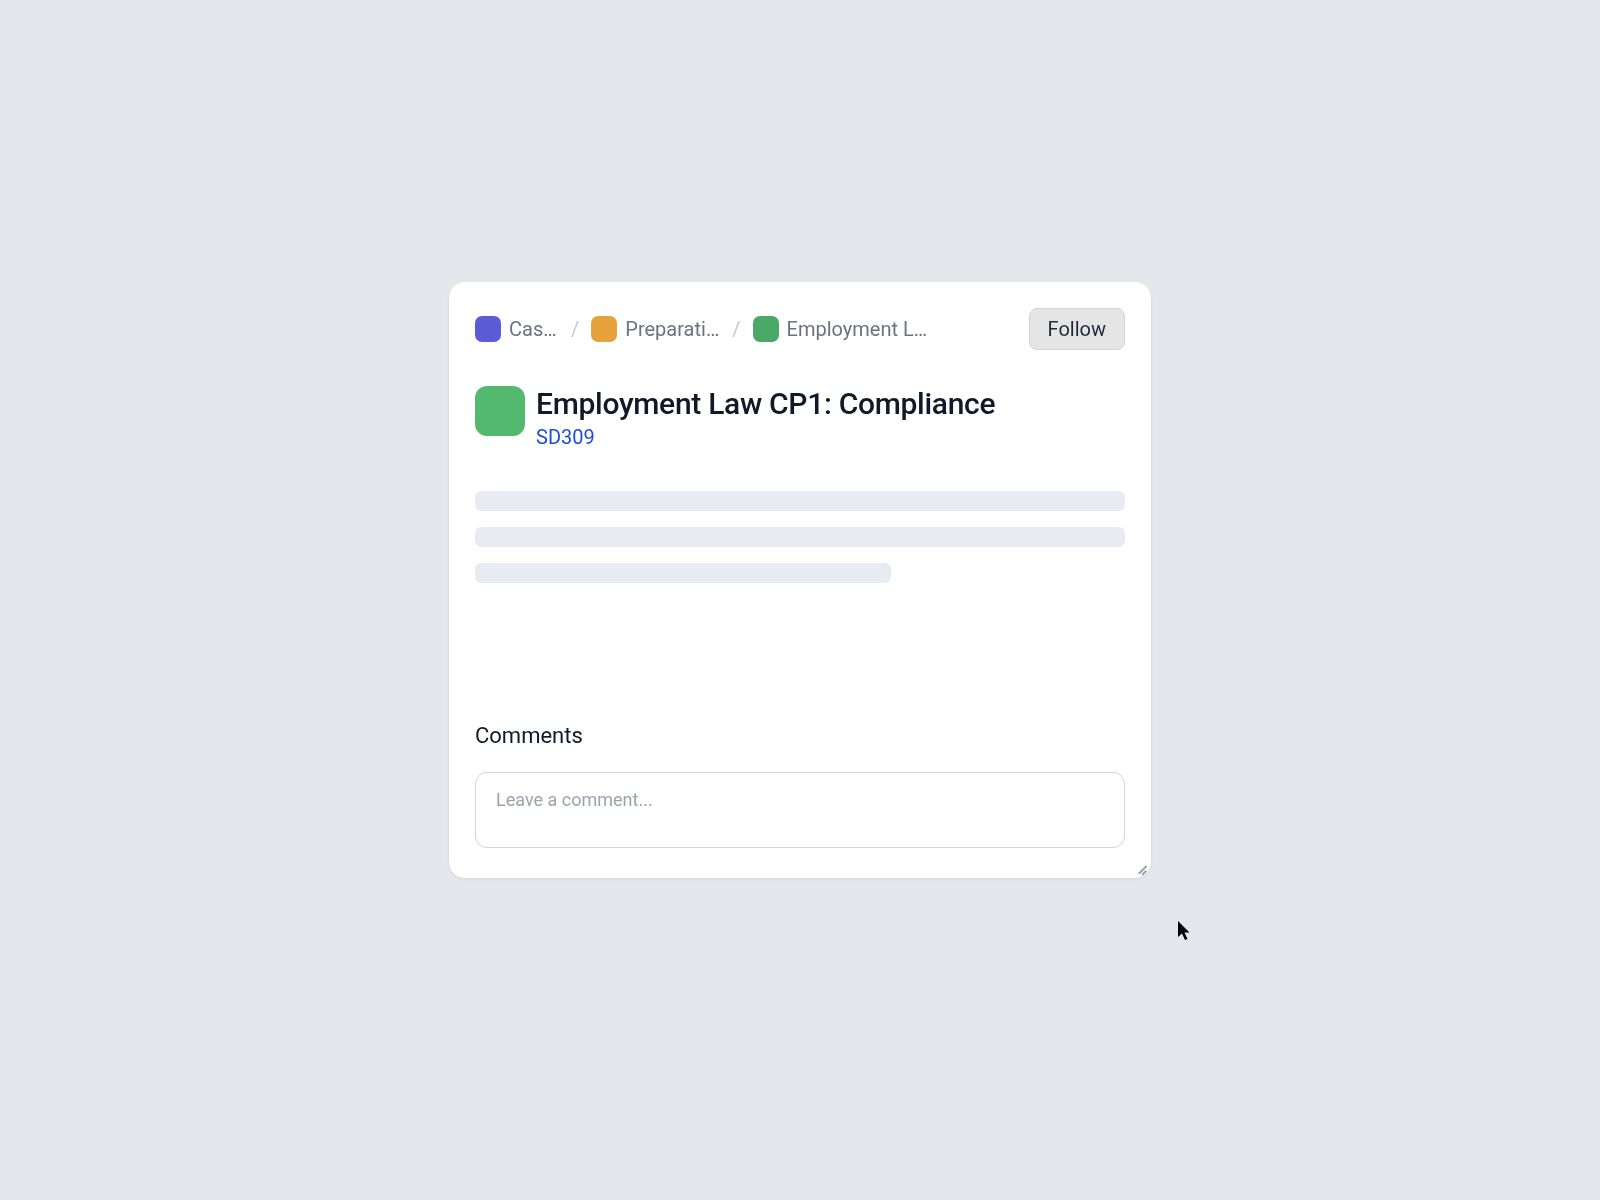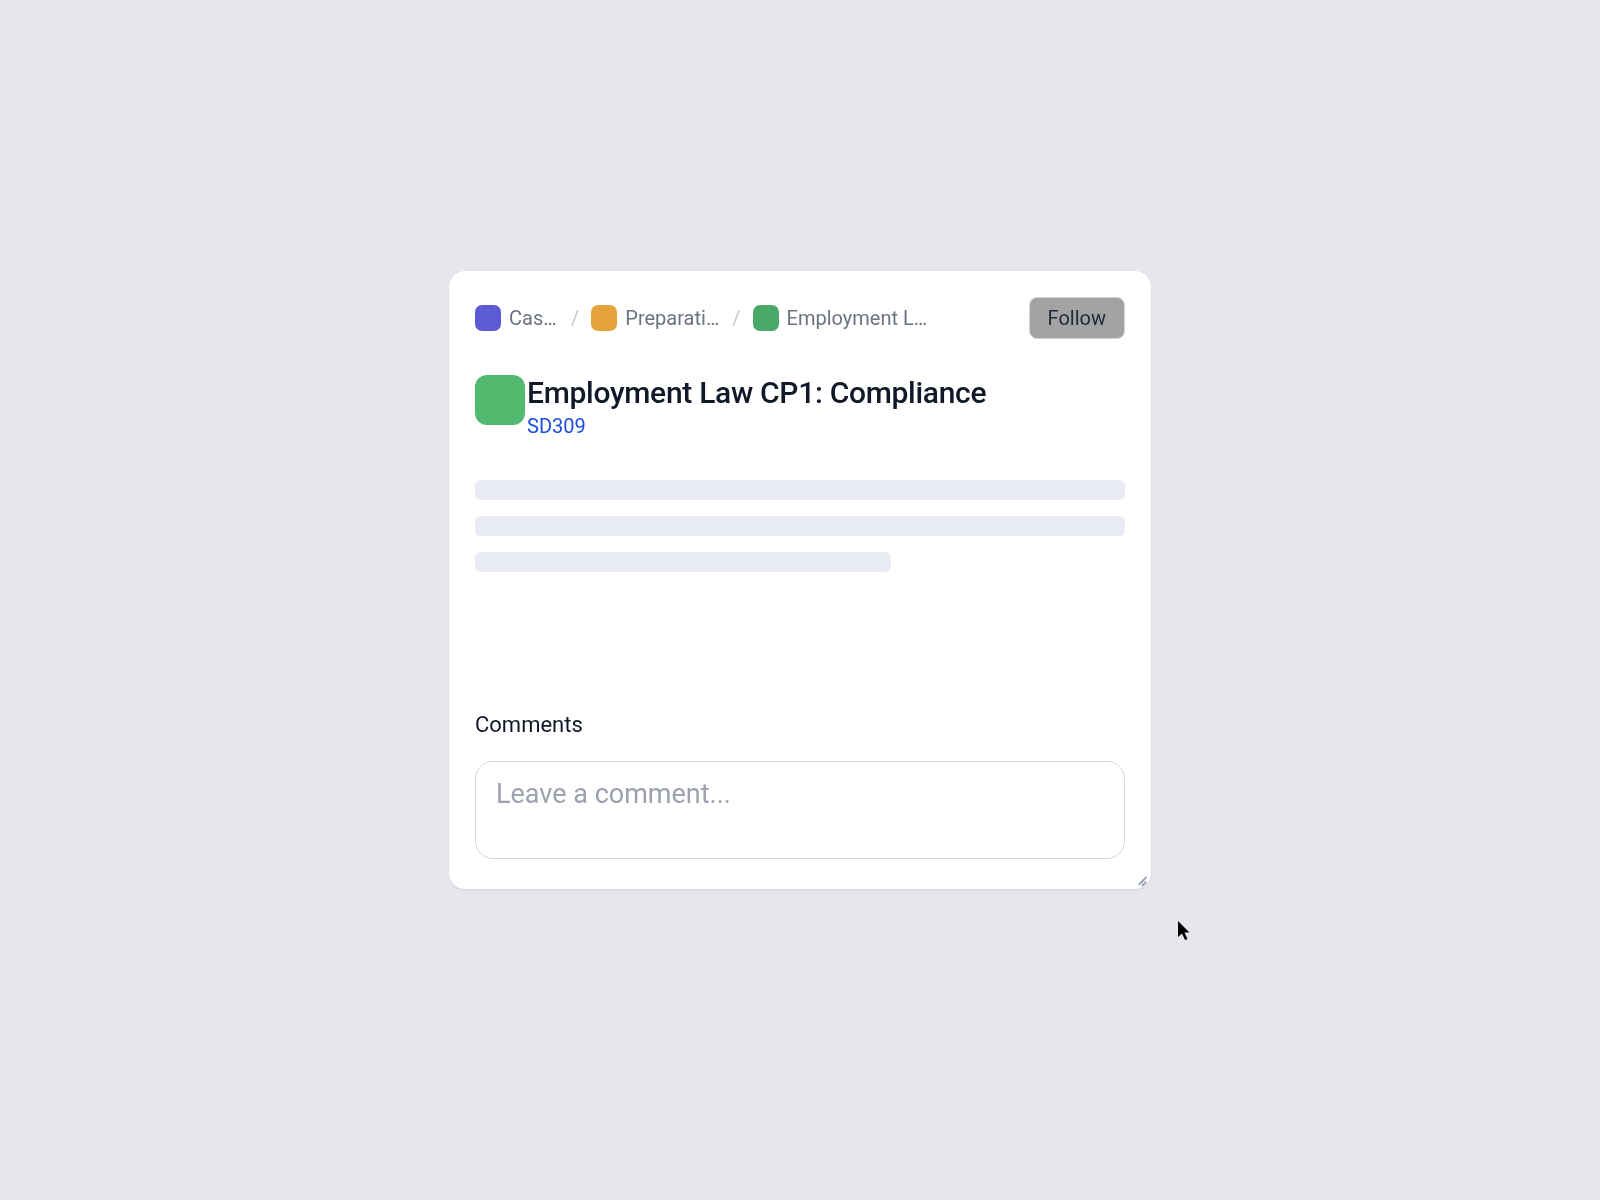--- a/index.html
+++ b/index.html
@@ -89,36 +89,36 @@
       max-width: 145px;
     }
     
     .separator {
       color: #c5c8cf;
       font-size: 20px;
       flex-shrink: 0;
     }
     
     .follow-btn {
-      background: #a3a3a3;
+      background: #e5e5e5;
       border: 1px solid #d1d5db;
       border-radius: 8px;
       padding: 8px 18px;
       font-size: 20px;
       color: #1f2937;
       cursor: pointer;
       font-family: inherit;
       flex-shrink: 0;
       margin-left: 20px;
     }
     
     .title-row {
       display: flex;
       align-items: flex-start;
-      gap: 2px;
+      gap: 11px;
       margin-bottom: 42px;
     }
     
     .title-icon {
       width: 50px;
       height: 50px;
       border-radius: 12px;
       background-color: #52b96f;
       flex-shrink: 0;
     }
@@ -166,23 +166,23 @@
       font-size: 22px;
       color: #111827;
       margin-bottom: 24px;
       font-weight: 400;
     }
     
     .comment-input {
       width: 100%;
       min-height: 74px;
       border: 1px solid #d1d5db;
-      border-radius: 18px;
+      border-radius: 12px;
       padding: 16px 20px;
-      font-size: 27px;
+      font-size: 18px;
       font-family: inherit;
       color: #374151;
       resize: none;
       outline: none;
     }
     
     .comment-input::placeholder {
       color: #9ca3af;
     }
     

